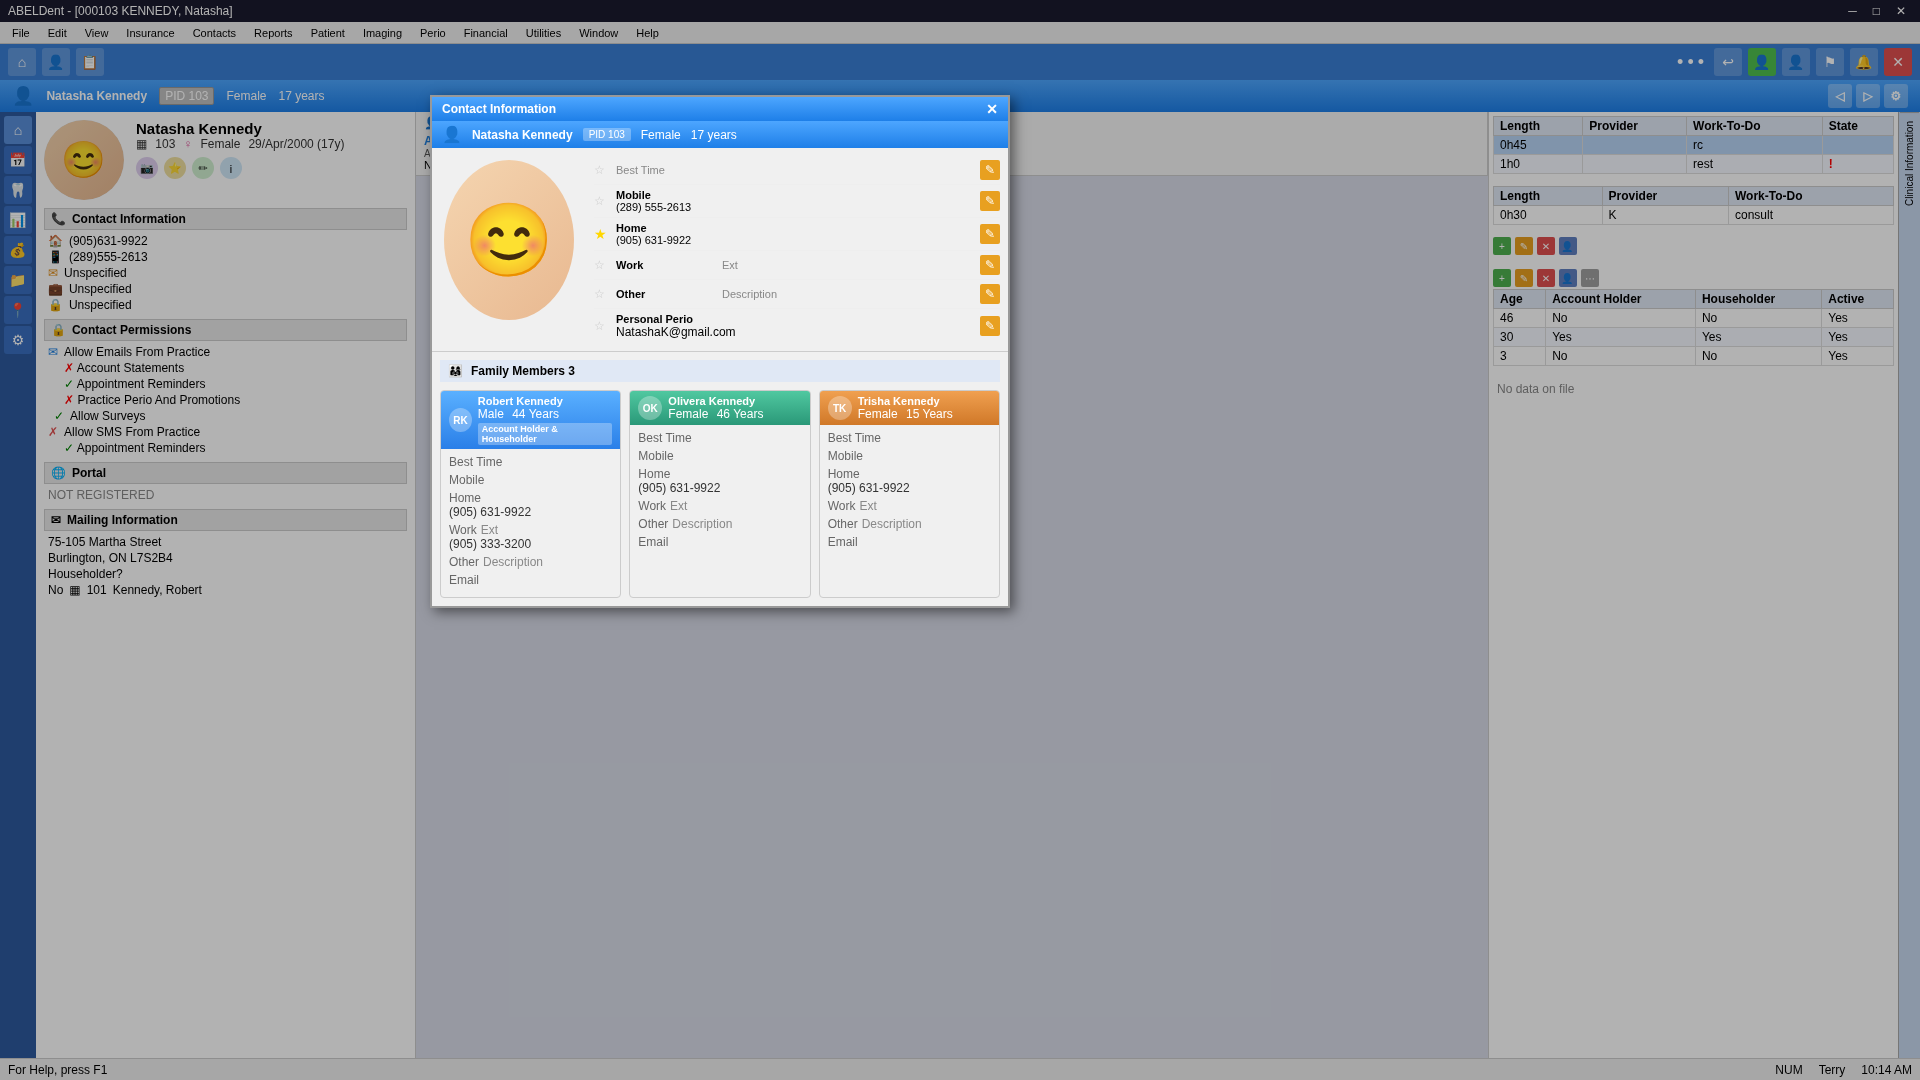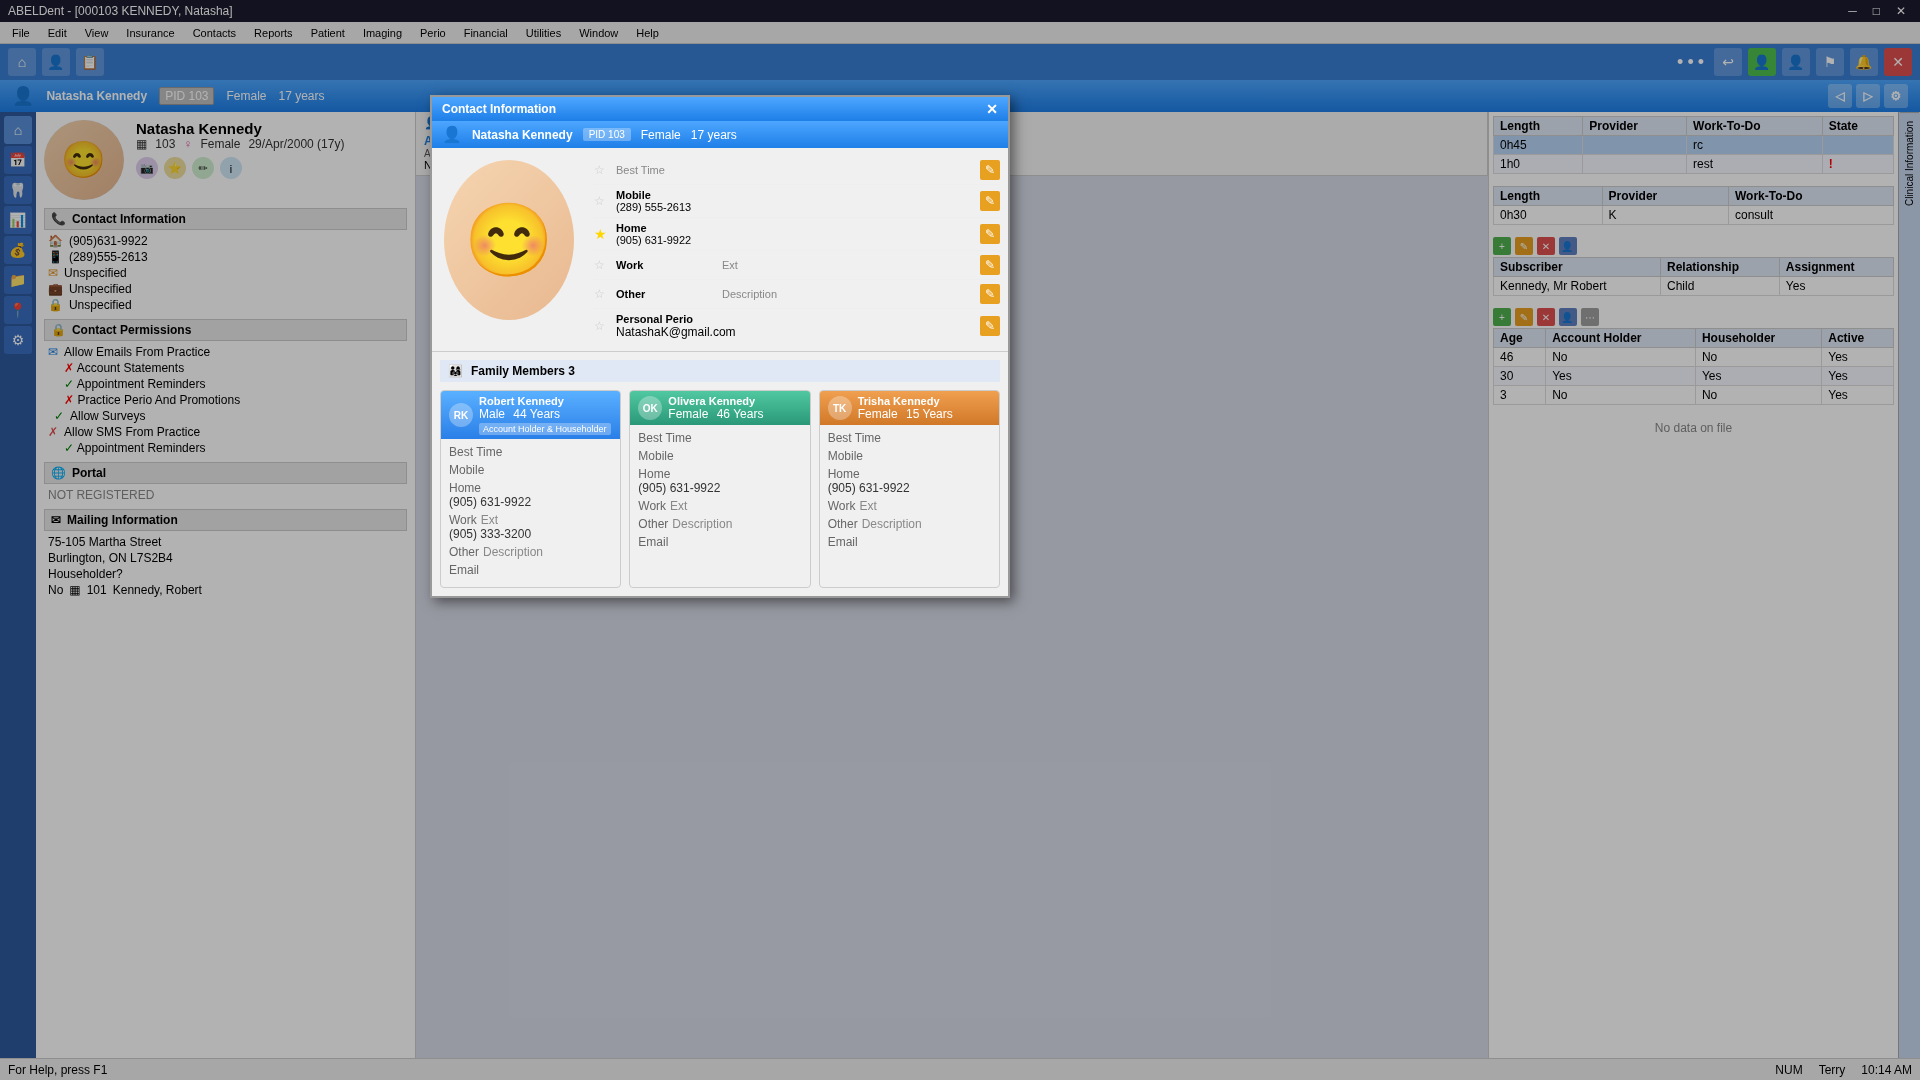--- a/index.html
+++ b/index.html
@@ -71,21 +71,21 @@
     .family-header { background: #e0e8f5; padding: 4px 8px; font-weight: bold; font-size: 12px; display: flex; align-items: center; gap: 8px; margin-bottom: 8px; }
     .family-cards { display: flex; gap: 8px; }
     .family-card { flex: 1; border: 1px solid #ccc; border-radius: 4px; overflow: hidden; }
     .family-card-header { padding: 4px 8px; display: flex; align-items: center; gap: 6px; }
     .family-card-header.blue { background: linear-gradient(to bottom, #5ab0ff, #2a7fe8); color: white; }
     .family-card-header.teal { background: linear-gradient(to bottom, #50c8a0, #2a9878); color: white; }
     .family-card-header.orange { background: linear-gradient(to bottom, #f0a050, #d07828); color: white; }
     .family-card-avatar { width: 24px; height: 24px; border-radius: 50%; background: rgba(255,255,255,0.3); display: flex; align-items: center; justify-content: center; font-size: 10px; font-weight: bold; color: white; }
     .family-card-name { font-weight: bold; font-size: 11px; }
     .family-card-sub { font-size: 10px; }
-    .family-card-badge { background: rgba(255,255,255,0.3); border-radius: 2px; padding: 1px 4px; font-size: 9px; margin-top: 2px; }
+    .family-card-badge { background: rgba(255,255,255,0.3); border-radius: 2px; padding: 1px 4px; font-size: 9px; margin-top: 2px; font-weight: bold; }
     .family-card-body { padding: 6px 8px; font-size: 10px; }
     .family-field { margin-bottom: 4px; }
     .family-field-label { color: #666; }
     .family-field-value { color: #333; }
 
     
     .check-green { color: green; }
     .x-red { color: red; }
     .top-toolbar { background: #2d6cc8; height: 36px; display: flex; align-items: center; padding: 0 8px; gap: 6px; }
     .top-toolbar-icon { width: 28px; height: 28px; background: rgba(255,255,255,0.2); border-radius: 3px; display: flex; align-items: center; justify-content: center; color: white; cursor: pointer; font-size: 14px; }
@@ -340,36 +340,20 @@
     </div>
 
 
     <div class="table-section">
       <div style="display:flex; gap:4px; margin-bottom:2px; align-items:center;">
         <button style="background:#50b050;border:none;color:white;width:18px;height:18px;cursor:pointer;border-radius:2px;font-size:10px;">+</button>
         <button style="background:#e8a020;border:none;color:white;width:18px;height:18px;cursor:pointer;border-radius:2px;font-size:10px;">✎</button>
         <button style="background:#e05050;border:none;color:white;width:18px;height:18px;cursor:pointer;border-radius:2px;font-size:10px;">✕</button>
         <button style="background:#6080c0;border:none;color:white;width:18px;height:18px;cursor:pointer;border-radius:2px;font-size:10px;">👤</button>
       </div>
-      <table class="data-table">
-        <thead>
-          <tr>
-            <th>Subscriber</th>
-            <th>Relationship</th>
-            <th>Assignment</th>
-          </tr>
-        </thead>
-        <tbody>
-          <tr>
-            <td>Kennedy, Mr Robert</td>
-            <td>Child</td>
-            <td>Yes</td>
-          </tr>
-        </tbody>
-      </table>
     </div>
 
     <div class="table-section">
       <div style="display:flex; gap:4px; margin-bottom:2px; align-items:center;">
         <button style="background:#50b050;border:none;color:white;width:18px;height:18px;cursor:pointer;border-radius:2px;font-size:10px;">+</button>
         <button style="background:#e8a020;border:none;color:white;width:18px;height:18px;cursor:pointer;border-radius:2px;font-size:10px;">✎</button>
         <button style="background:#e05050;border:none;color:white;width:18px;height:18px;cursor:pointer;border-radius:2px;font-size:10px;">✕</button>
         <button style="background:#6080c0;border:none;color:white;width:18px;height:18px;cursor:pointer;border-radius:2px;font-size:10px;">👤</button>
         <button style="background:#a0a0a0;border:none;color:white;width:18px;height:18px;cursor:pointer;border-radius:2px;font-size:10px;">⋯</button>
       </div>
@@ -398,21 +382,21 @@
           <tr>
             <td>3</td>
             <td>No</td>
             <td>No</td>
             <td>Yes</td>
           </tr>
         </tbody>
       </table>
     </div>
 
-    <div style="padding:8px; text-align:center; color:#888; font-size:11px;">
+    <div style="padding:8px; text-align:left; color:#888; font-size:11px;">
       <span>No data on file</span>
     </div>
 
   </div>
 
   <div class="right-sidebar">
     <div class="right-sidebar-tab">Clinical Information</div>
   </div>
 
 </div>

